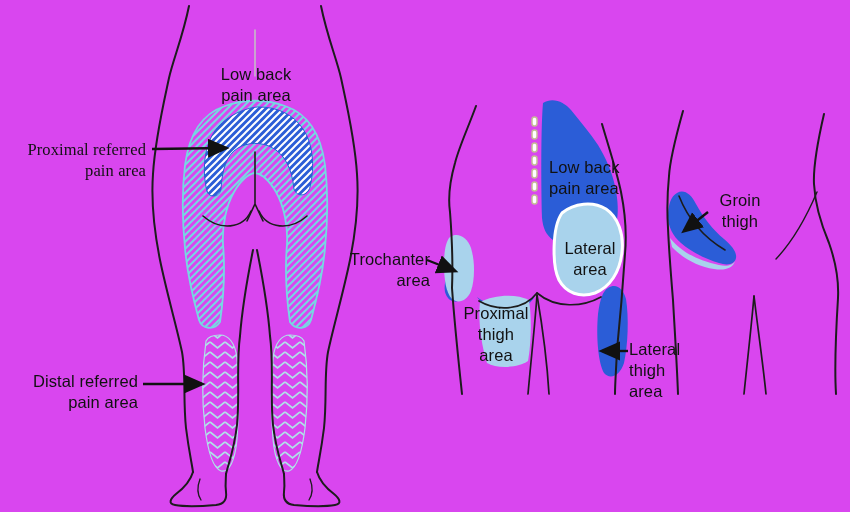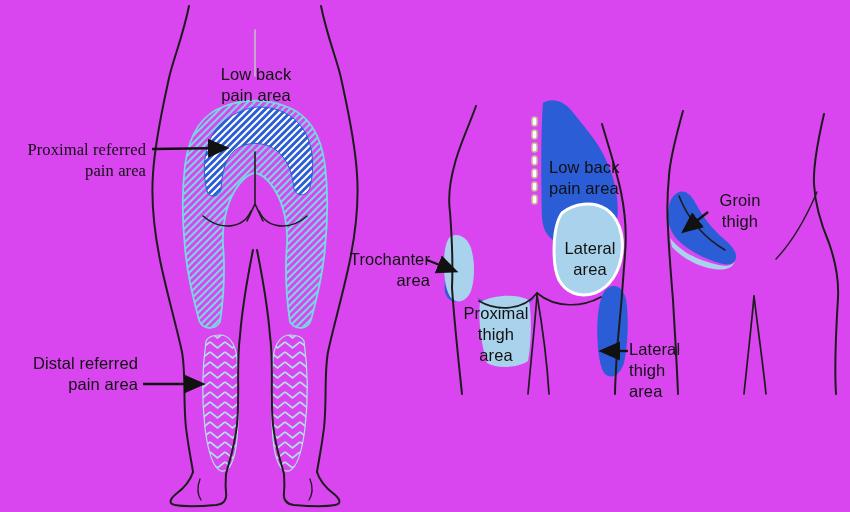--- a/index.html
+++ b/index.html
@@ -147,21 +147,21 @@
       <path d="M708,212 L684,231" marker-end="url(#arrHead)"></path>
     </g>
   </svg>
 
   <div class="lbl center" style="left:183px;top:64px;width:146px;">Low back
 pain area</div>
 
   <div class="lbl right" style="left:2px;top:139px;width:144px;font-family:Liberation Serif, serif;">Proximal referred
 pain area</div>
 
-  <div class="lbl right" style="left:0px;top:353px;width:138px;">Distal referred
+  <div class="lbl right" style="left:0px;top:371px;width:138px;">Distal referred
 pain area</div>
 
   <div class="lbl left" style="left:549px;top:157px;width:100px;">Low back
 pain area</div>
 
   <div class="lbl center" style="left:551px;top:238px;width:78px;">Lateral
 area</div>
 
   <div class="lbl right" style="left:344px;top:249px;width:86px;">Trochanter
 area</div>

